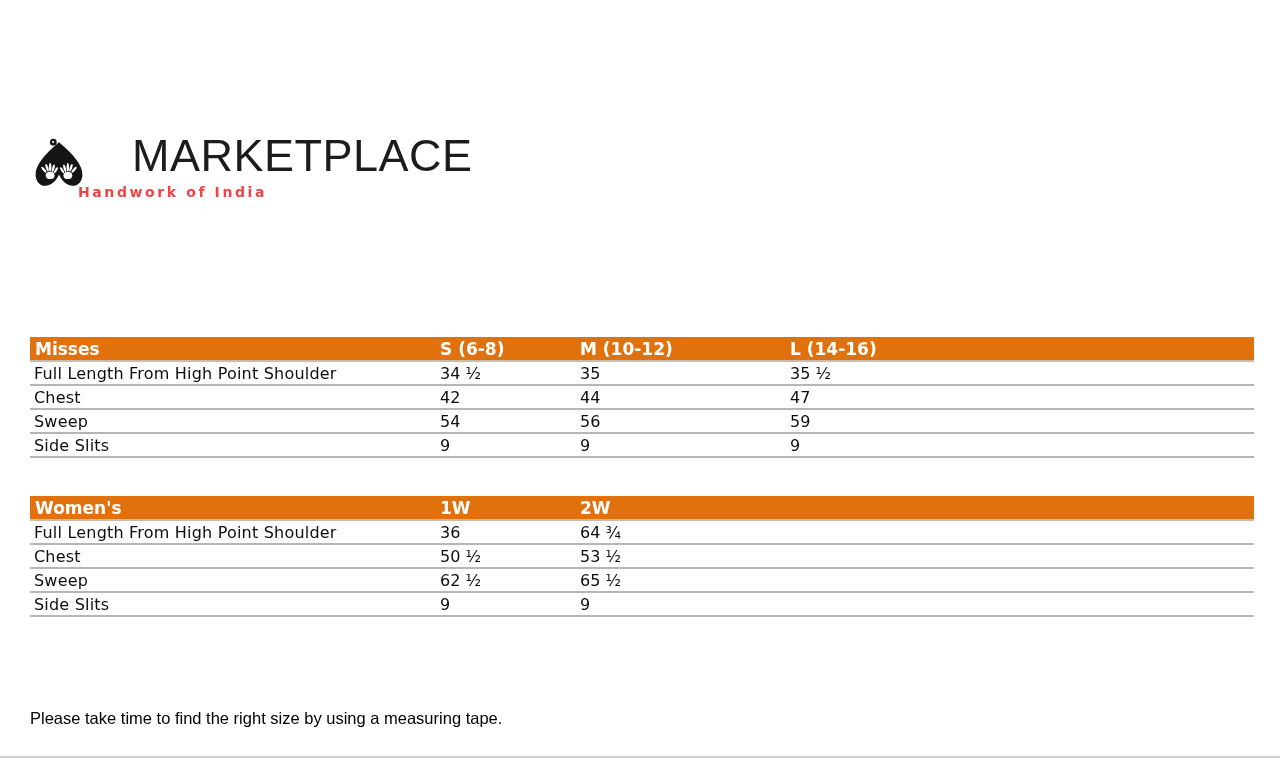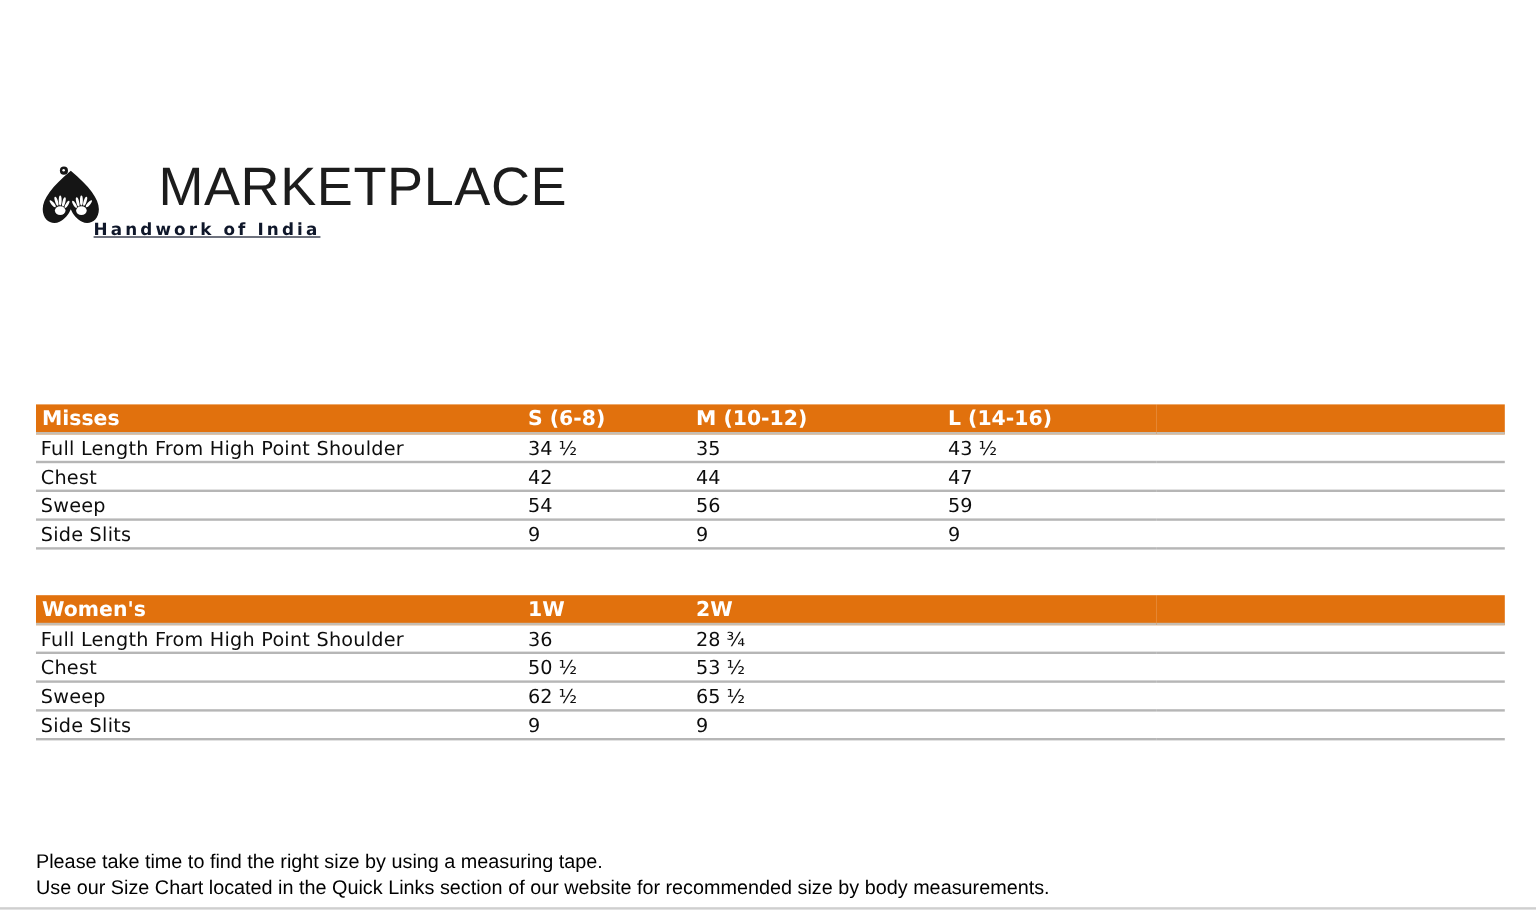--- a/index.html
+++ b/index.html
@@ -15,21 +15,21 @@
 
   .page{position:absolute;left:0;top:0;width:1280px;height:760px;background:#fff;}
 
   
   .logo{position:absolute;left:30px;top:136px;width:420px;height:70px;}
   .logo-icon{position:absolute;left:0;top:1px;width:58px;height:52px;display:block;}
   .brand-name{position:absolute;left:58px;top:-6px;font-family:"Liberation Sans",sans-serif;
               font-size:45px;font-weight:400;letter-spacing:0.5px;color:#1c1c1c;
               line-height:52px;white-space:nowrap;margin-left:44px;}
   .brand-tagline{position:absolute;left:48px;top:48px;font-family:"DejaVu Sans",sans-serif;
-              font-size:14px;font-weight:bold;letter-spacing:2.6px;color:#0f172a;white-space:nowrap;text-decoration:underline;}
+              font-size:14px;font-weight:bold;letter-spacing:2.6px;color:#ef4444;white-space:nowrap;}
 
   
   .product-title{position:absolute;left:34px;top:247px;font-size:23px;font-weight:bold;
                  color:var(--accent);letter-spacing:0.3px;}
   .intro-text{position:absolute;left:32px;top:283px;font-size:16.5px;color:#151515;
               letter-spacing:0.3px;}
 
   
   .size-table{position:absolute;left:30px;width:1224px;border-spacing:0;table-layout:fixed;}
   .size-table.misses{top:337px;}
@@ -102,21 +102,21 @@
         <th>M (10-12)</th>
         <th>L (14-16)</th>
         <th></th>
       </tr>
     </thead>
     <tbody>
       <tr>
         <td class="lbl">Full Length From High Point Shoulder</td>
         <td>34 ½</td>
         <td>35</td>
-        <td>43 ½</td>
+        <td>35 ½</td>
         <td></td>
       </tr>
       <tr>
         <td class="lbl">Chest</td>
         <td>42</td>
         <td>44</td>
         <td>47</td>
         <td></td>
       </tr>
       <tr>
@@ -150,21 +150,21 @@
         <th>1W</th>
         <th>2W</th>
         <th></th>
         <th></th>
       </tr>
     </thead>
     <tbody>
       <tr>
         <td class="lbl">Full Length From High Point Shoulder</td>
         <td>36</td>
-        <td>28 ¾</td>
+        <td>64 ¾</td>
         <td></td>
         <td></td>
       </tr>
       <tr>
         <td class="lbl">Chest</td>
         <td>50 ½</td>
         <td>53 ½</td>
         <td></td>
         <td></td>
       </tr>
@@ -180,17 +180,16 @@
         <td>9</td>
         <td>9</td>
         <td></td>
         <td></td>
       </tr>
     </tbody>
   </table>
 
   <div class="footer-notes">
     <div>Please take time to find the right size by using a measuring tape.</div>
-    <div>Use our Size Chart located in the Quick Links section of our website for recommended size by body measurements.</div>
   </div>
 
   <div class="bottom-hairline"></div>
 </div>
 
 </body></html>

